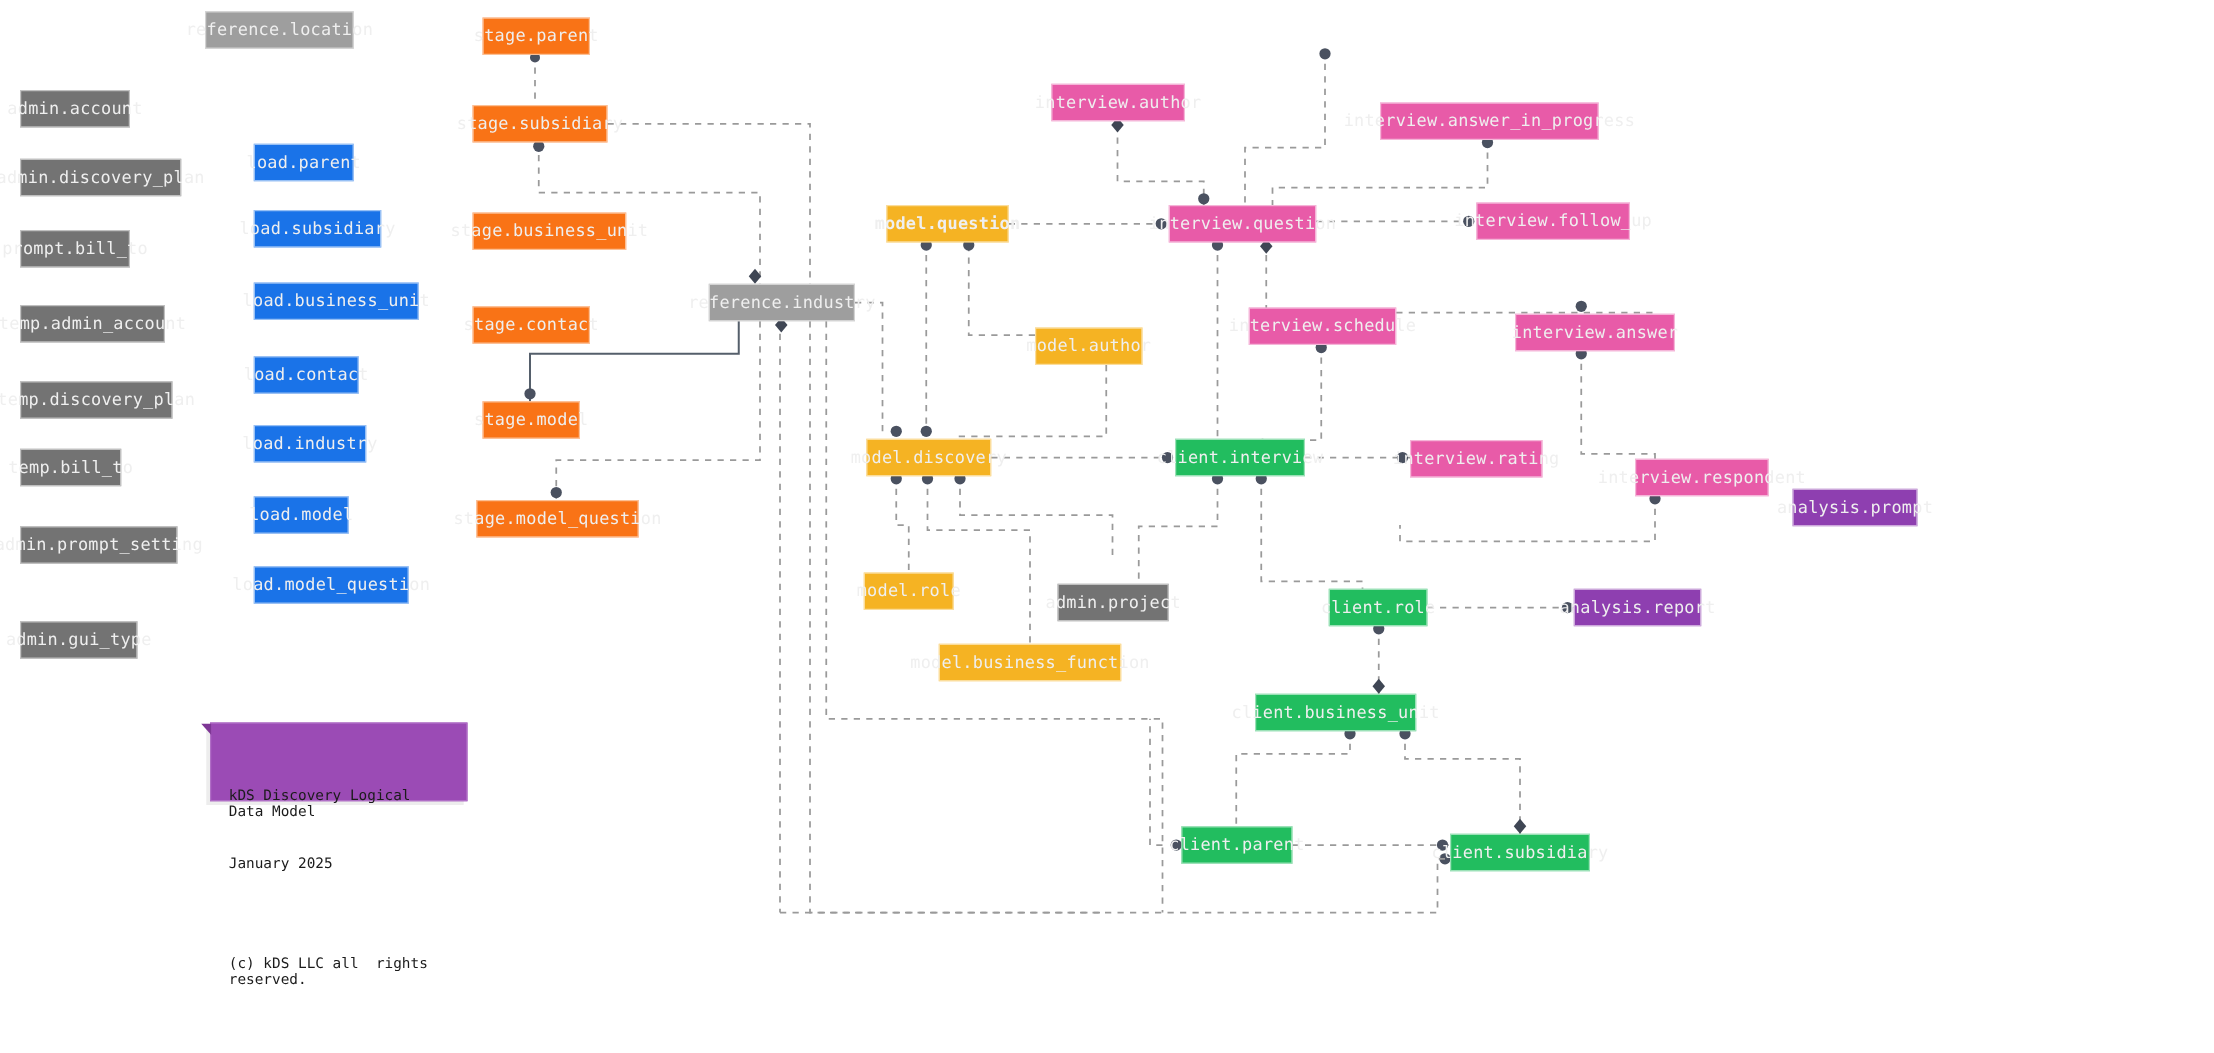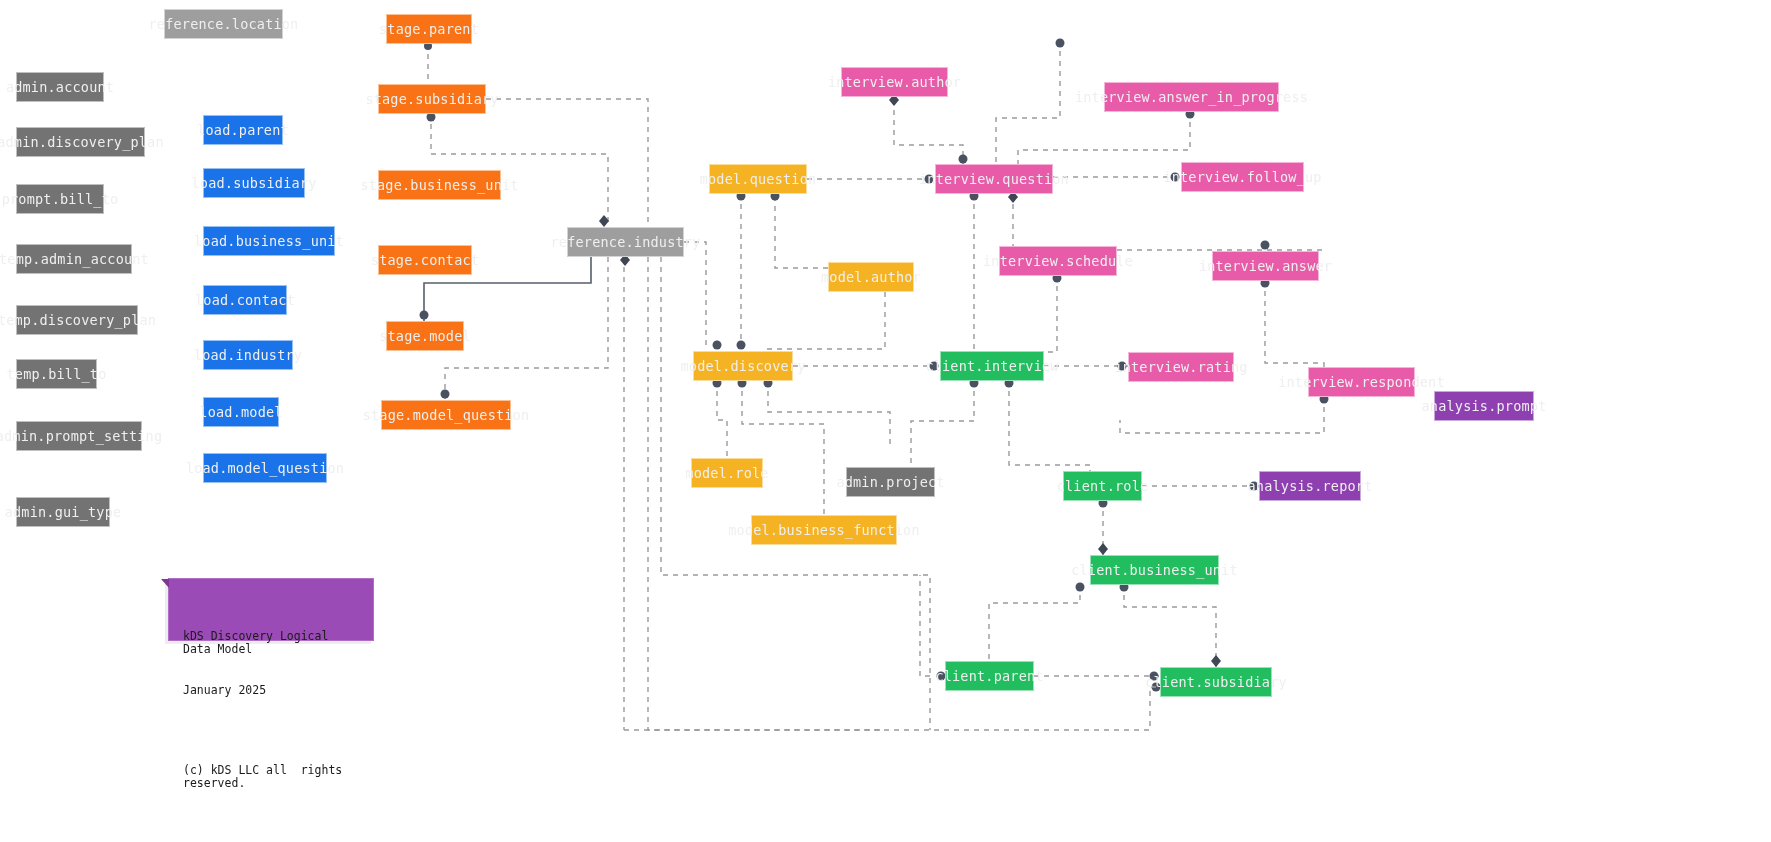--- a/index.html
+++ b/index.html
@@ -223,40 +223,40 @@
 
   <div class="node c-stage" style="left:386px;top:14px;width:86px;">stage.parent</div>
   <div class="node c-stage" style="left:378px;top:84px;width:108px;">stage.subsidiary</div>
   <div class="node c-stage" style="left:378px;top:170px;width:123px;">stage.business_unit</div>
   <div class="node c-stage" style="left:378px;top:245px;width:94px;">stage.contact</div>
   <div class="node c-stage" style="left:386px;top:321px;width:78px;">stage.model</div>
   <div class="node c-stage" style="left:381px;top:400px;width:130px;">stage.model_question</div>
 
   <div class="node c-reference" style="left:567px;top:227px;width:117px;">reference.industry</div>
 
-  <div class="node c-model" style="left:709px;top:164px;width:98px;">model.question</div>
+  <div class="node c-model" style="left:709px;top:164px;width:98px;font-weight:bold;">model.question</div>
   <div class="node c-model" style="left:828px;top:262px;width:86px;">model.author</div>
   <div class="node c-model" style="left:693px;top:351px;width:100px;">model.discovery</div>
   <div class="node c-model" style="left:691px;top:458px;width:72px;">model.role</div>
   <div class="node c-model" style="left:751px;top:515px;width:146px;">model.business_function</div>
 
   <div class="node c-admin" style="left:846px;top:447px;width:89px;">admin.project</div>
 
   <div class="node c-interview" style="left:841px;top:67px;width:107px;">interview.author</div>
   <div class="node c-interview" style="left:1104px;top:82px;width:175px;">interview.answer_in_progress</div>
   <div class="node c-interview" style="left:935px;top:164px;width:118px;">interview.question</div>
   <div class="node c-interview" style="left:1181px;top:162px;width:123px;">interview.follow_up</div>
   <div class="node c-interview" style="left:999px;top:246px;width:118px;">interview.schedule</div>
-  <div class="node c-interview" style="left:1212px;top:251px;width:107px;">interview.answer</div>
+  <div class="node c-interview" style="left:1212px;top:251px;width:128px;">interview.answer</div>
   <div class="node c-interview" style="left:1128px;top:352px;width:106px;">interview.rating</div>
   <div class="node c-interview" style="left:1308px;top:367px;width:107px;">interview.respondent</div>
 
   <div class="node c-client" style="left:940px;top:351px;width:104px;">client.interview</div>
   <div class="node c-client" style="left:1063px;top:471px;width:79px;">client.role</div>
-  <div class="node c-client" style="left:1090px;top:555px;width:129px;">client.business_unit</div>
+  <div class="node c-client" style="left:1004px;top:555px;width:129px;">client.business_unit</div>
   <div class="node c-client" style="left:945px;top:661px;width:89px;">client.parent</div>
   <div class="node c-client" style="left:1160px;top:667px;width:112px;">client.subsidiary</div>
 
   <div class="node c-analysis" style="left:1434px;top:391px;width:100px;">analysis.prompt</div>
   <div class="node c-analysis" style="left:1259px;top:471px;width:102px;">analysis.report</div>
 
   <div class="note" style="left:144px;top:578px;width:206px;height:63px;margin-left:24px;">
     <span class="note-fold"></span>
     <span class="note-line">kDS Discovery Logical Data Model</span>
     <span class="note-line">January 2025</span>

